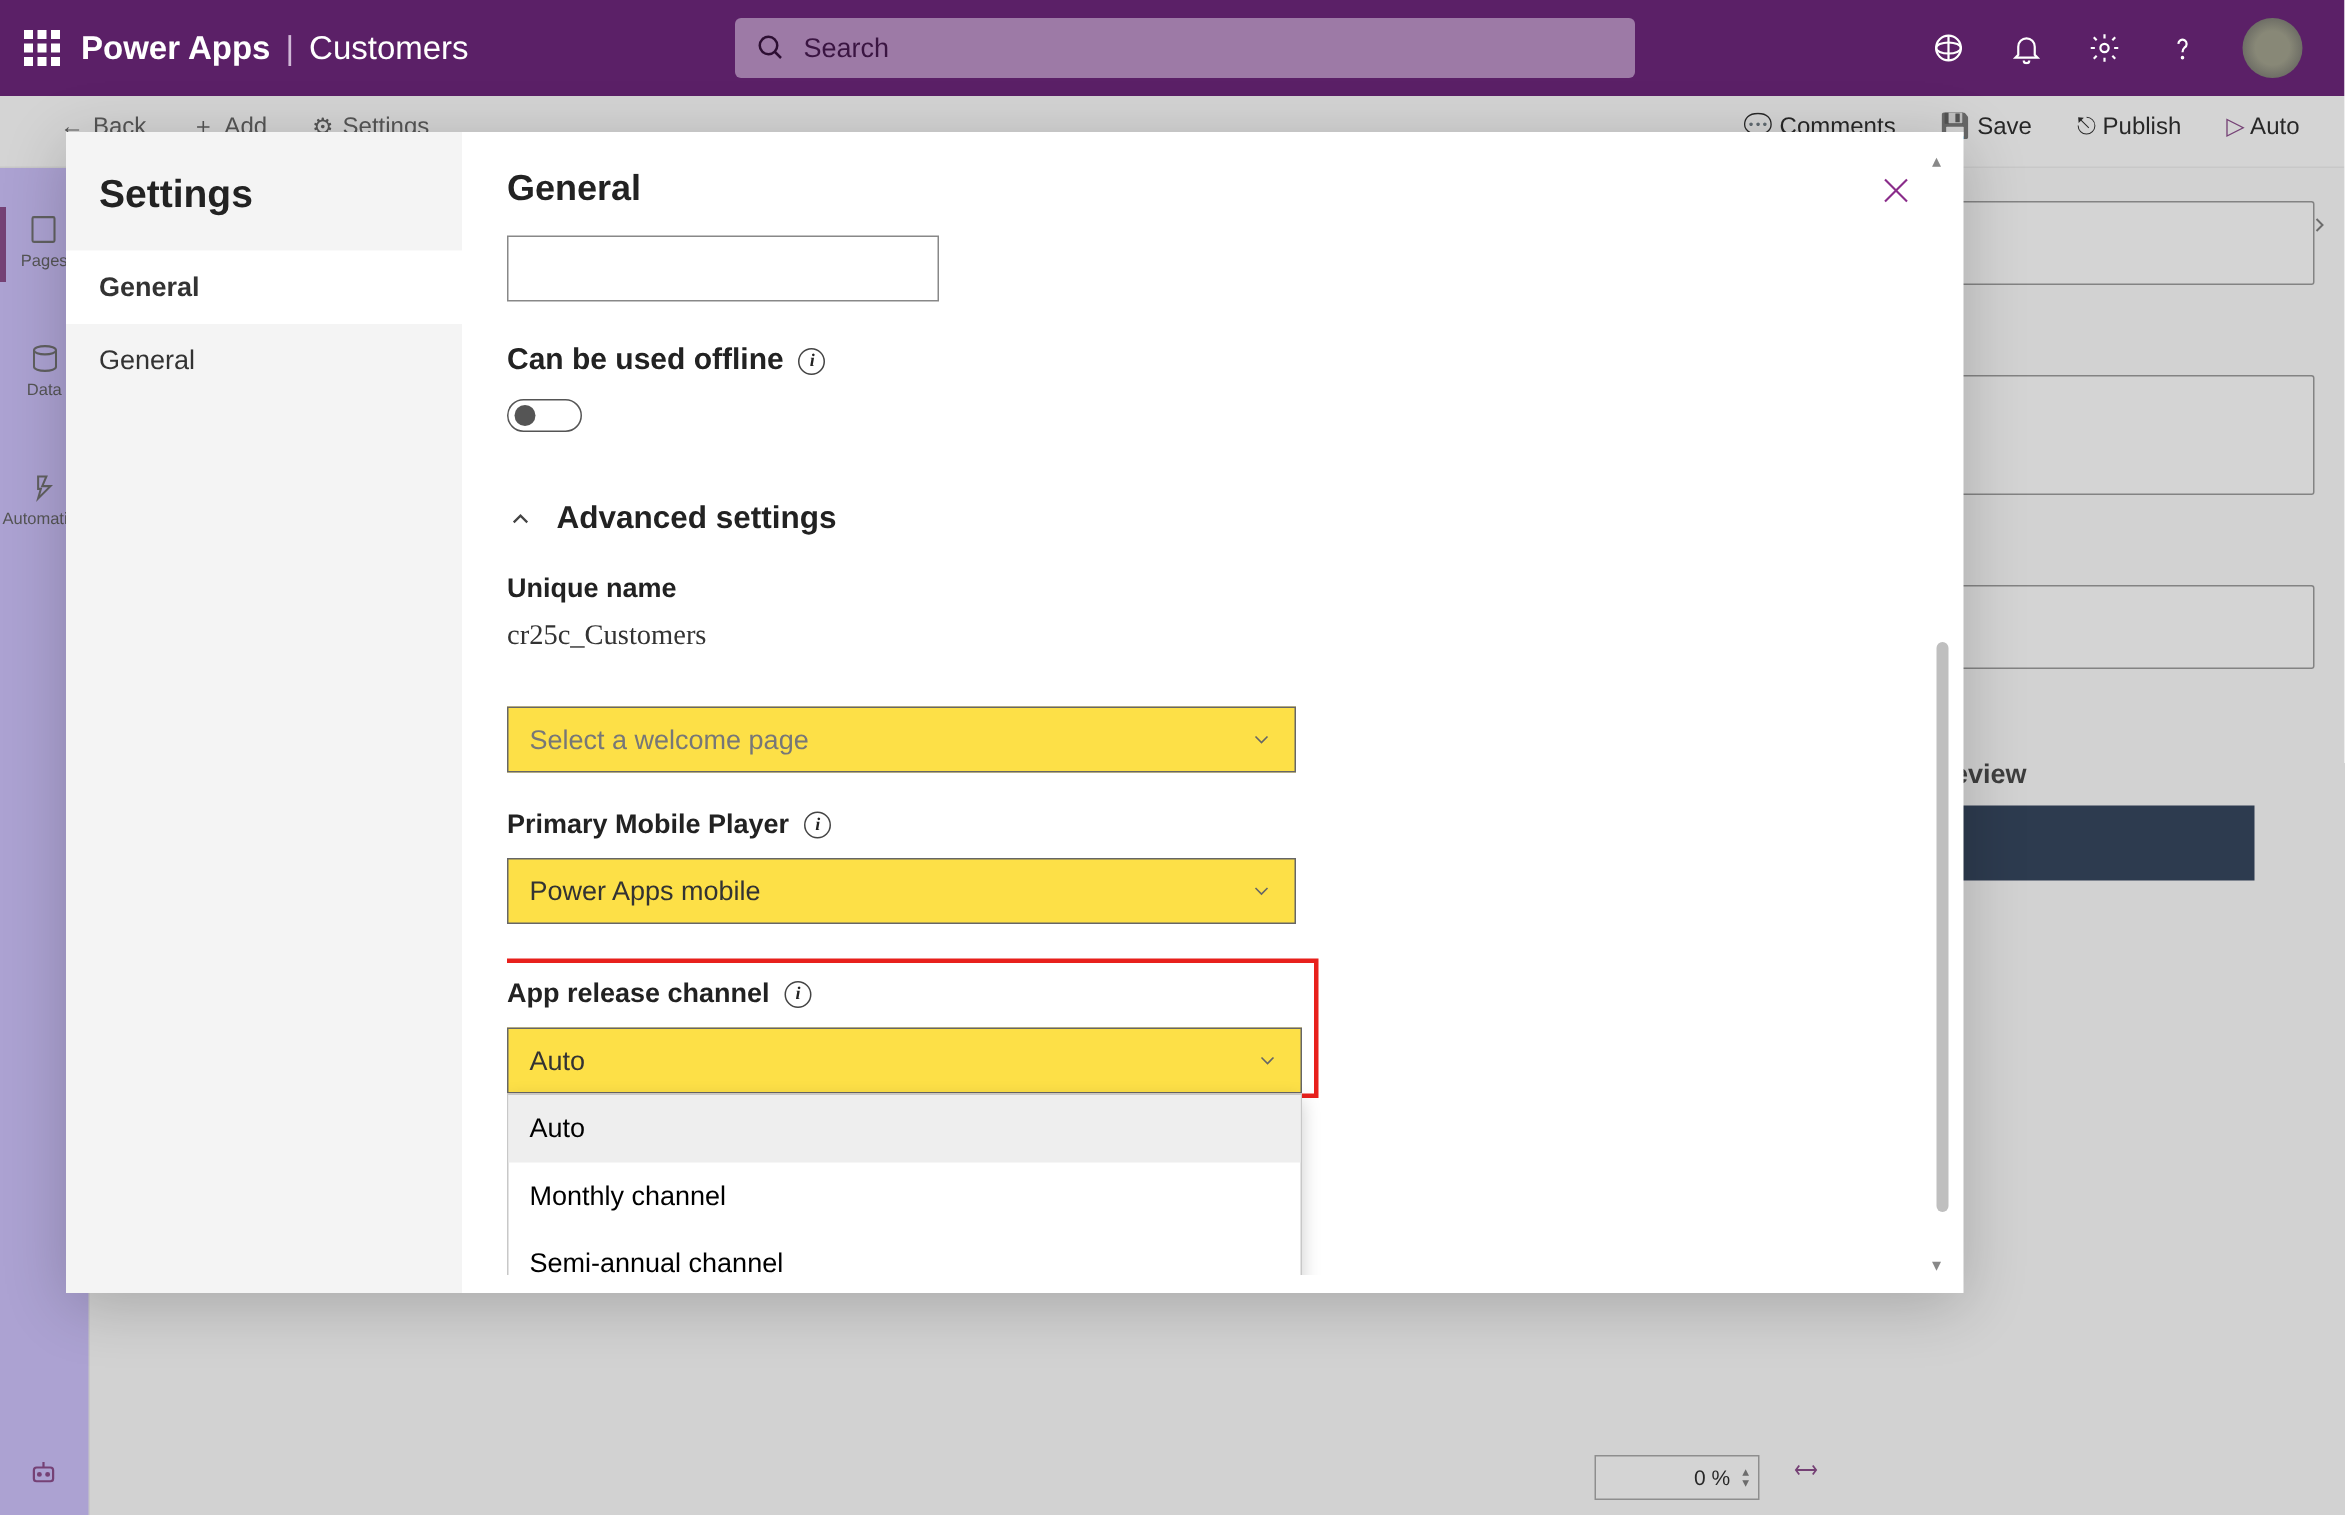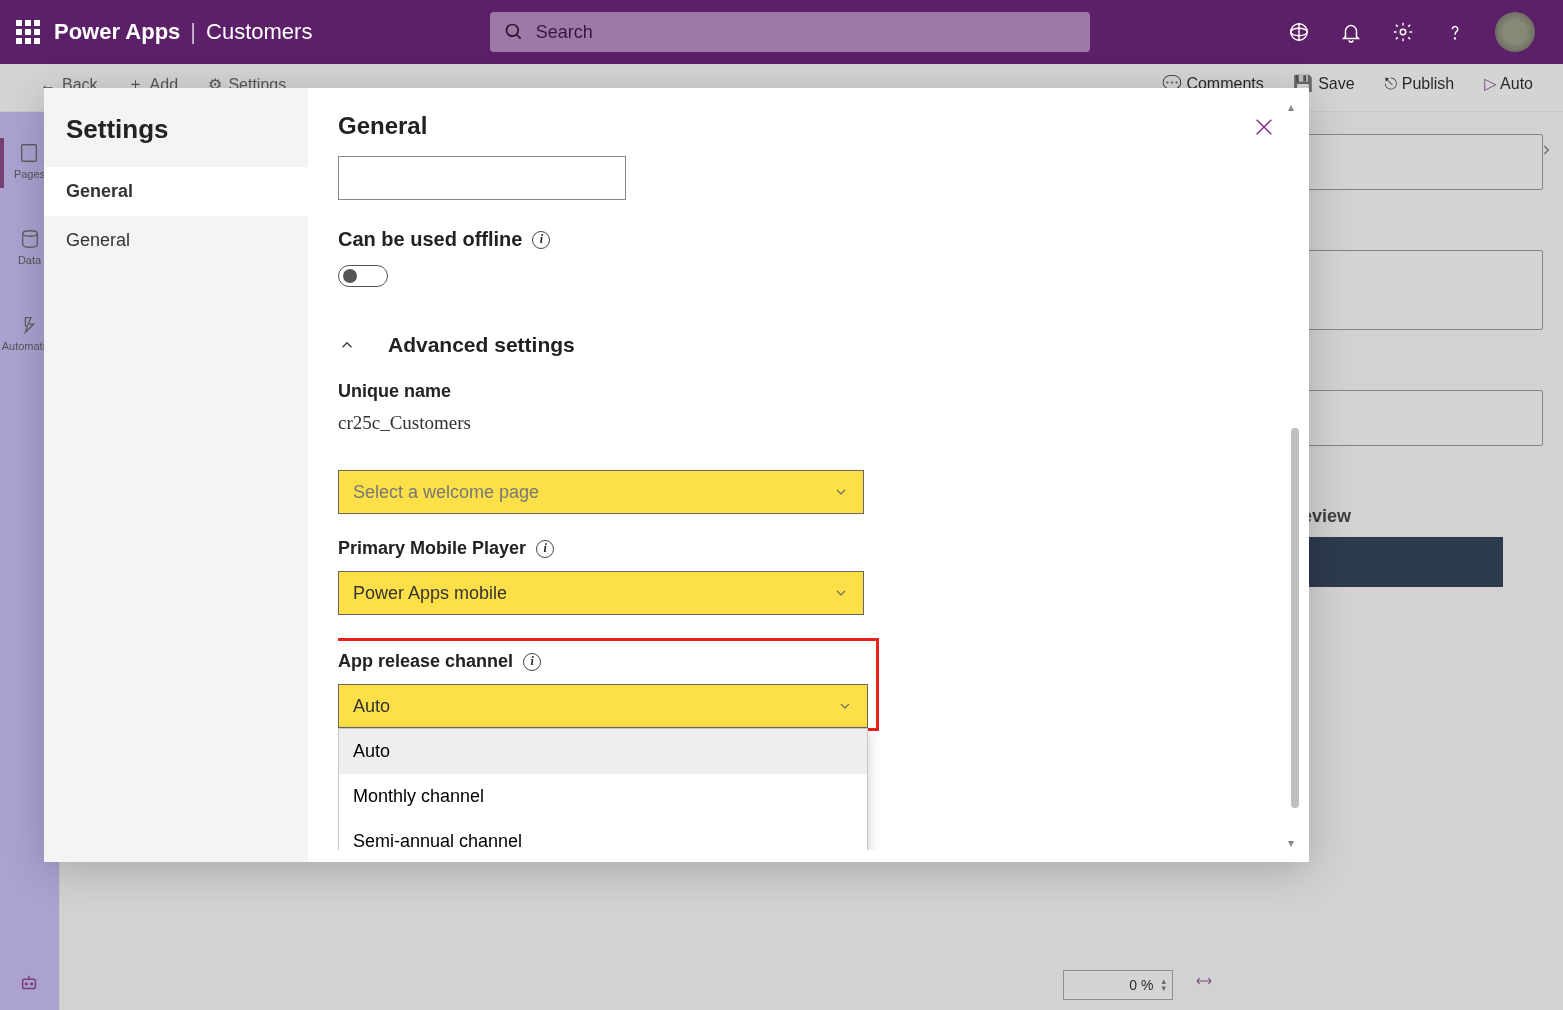--- a/index.html
+++ b/index.html
@@ -87,21 +87,21 @@
       display:flex; flex-direction:column;
     }
     .partialbox { width:288px; height:44px; border:1px solid #888; margin-bottom:28px; margin-top:2px; }
 
     .section-label { font-size: 20px; font-weight:600; color:#222; display:flex; align-items:center; gap:10px; }
     .info-icon { width:18px; height:18px; border:1.5px solid #444; border-radius:50%; display:inline-flex; align-items:center; justify-content:center; font-size:12px; font-family:Georgia,serif; font-style:italic; }
 
     .toggle { width:50px; height:22px; border:1.5px solid #555; border-radius:14px; position:relative; margin-top:14px; cursor:pointer; }
     .toggle .knob { position:absolute; top:3px; left:4px; width:14px; height:14px; border-radius:50%; background:#555; }
 
-    .adv-header { display:flex; align-items:center; gap:32px; margin-top:46px; cursor:pointer; }
+    .adv-header { display:flex; align-items:center; gap:15px; margin-top:46px; cursor:pointer; }
     .adv-header svg { width:18px; height:18px; fill:none; stroke:#444; stroke-width:2; }
     .adv-header .adv-title { font-size:21px; font-weight:600; color:#222; }
 
     .field-block { margin-top:24px; max-width:526px; }
     .field-block.highlighted { outline: 3px solid #e8201c; padding:10px 8px 0 6px; margin-left:-6px; margin-top:26px; max-width:544px; }
     .field-block label, .field-block .flabel { font-size:18px; font-weight:600; color:#222; display:flex; align-items:center; gap:10px; }
     .field-block .ftext { font-size:19px; margin-top:10px; color:#333;font-family:Liberation Serif, serif; }
 
     .combo {
       margin-top:12px; border:1px solid #666; width:100%; height:44px;

